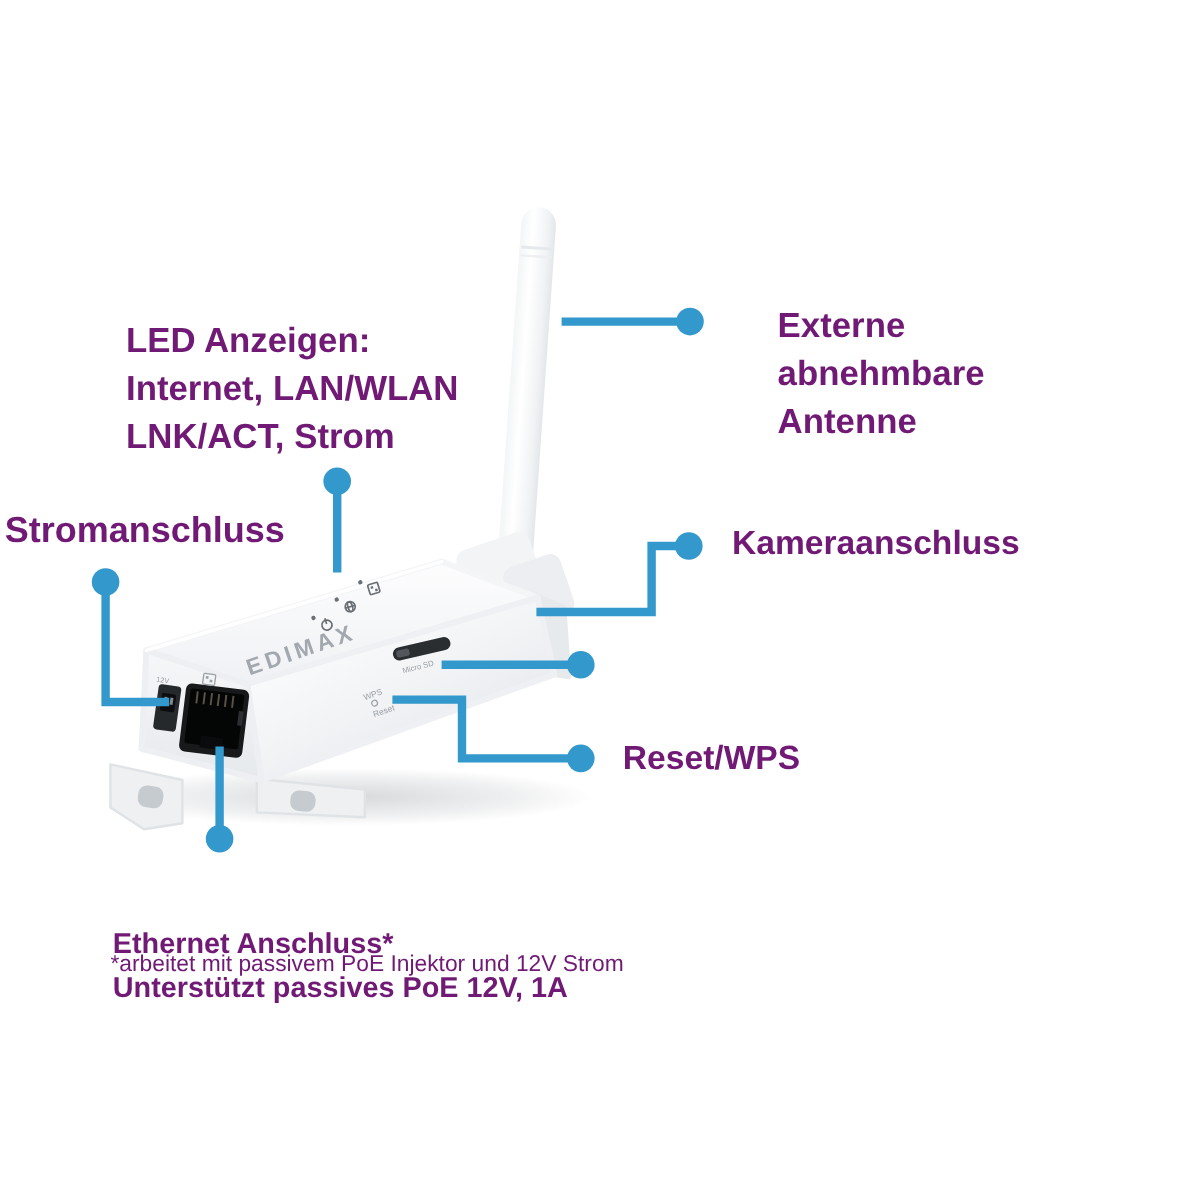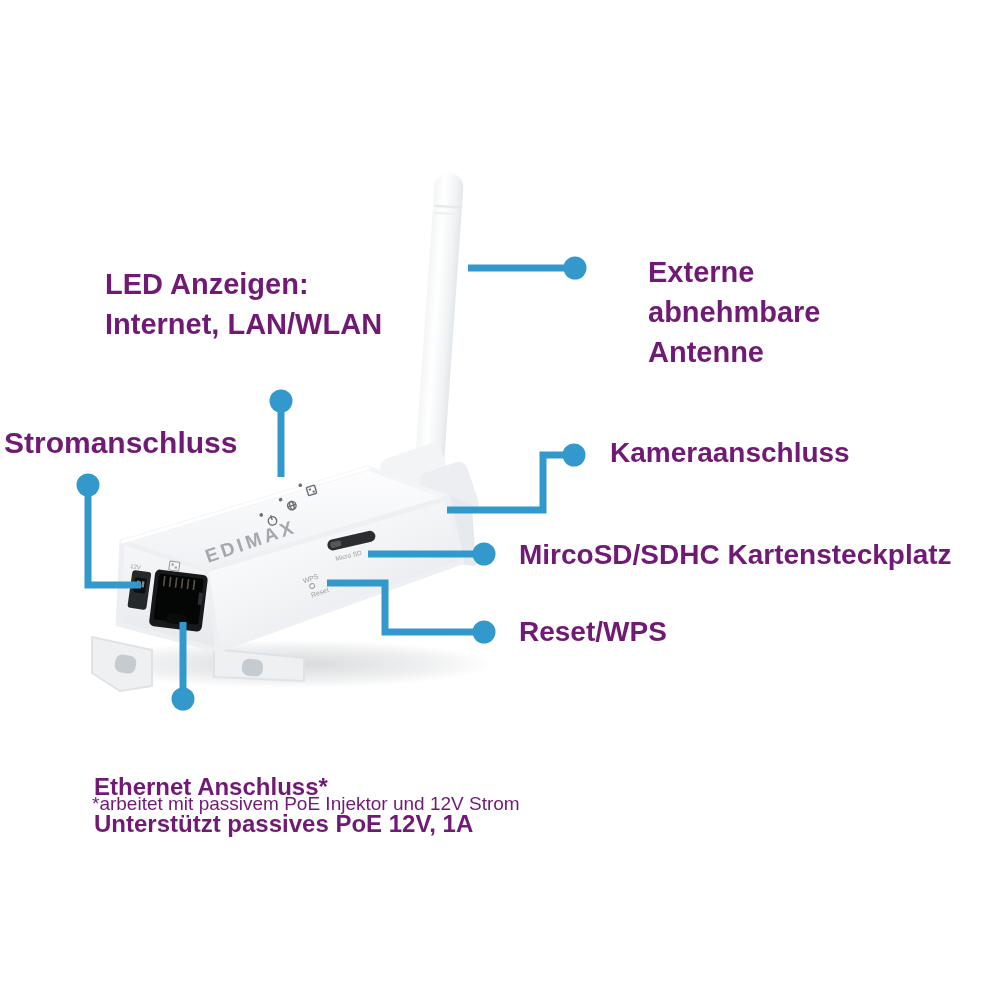--- a/index.html
+++ b/index.html
@@ -186,33 +186,33 @@
       <g>
         <path d="M327 583 L385 583 L385 632 L484 632"></path>
         <circle cx="484" cy="632" r="11.5" fill="#3398cc" stroke="none"></circle>
       </g>
     </g>
   </svg>
 
   <div class="lbl lbl-led">
     <div>LED Anzeigen:</div>
     <div>Internet, LAN/WLAN</div>
+    <div>LNK/ACT, Strom</div>
   </div>
 
   <div class="lbl lbl-antenna">
     <div>Externe</div>
     <div>abnehmbare</div>
     <div>Antenne</div>
   </div>
 
   <div class="lbl lbl-power">Stromanschluss</div>
 
   <div class="lbl lbl-camera">Kameraanschluss</div>
 
-  <div class="lbl lbl-microsd">MircoSD/SDHC Kartensteckplatz</div>
 
   <div class="lbl lbl-reset">Reset/WPS</div>
 
   <div class="lbl lbl-ethernet">
     <div>Ethernet Anschluss*</div>
     <div>Unterstützt passives PoE 12V, 1A</div>
   </div>
 
   <div class="lbl lbl-footnote">*arbeitet mit passivem PoE Injektor und 12V Strom</div>
 

